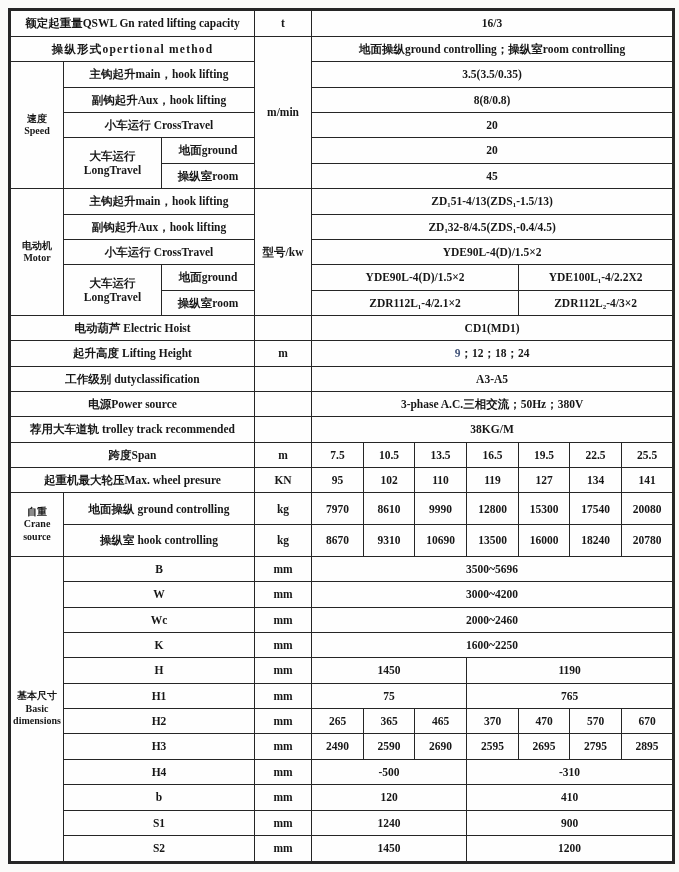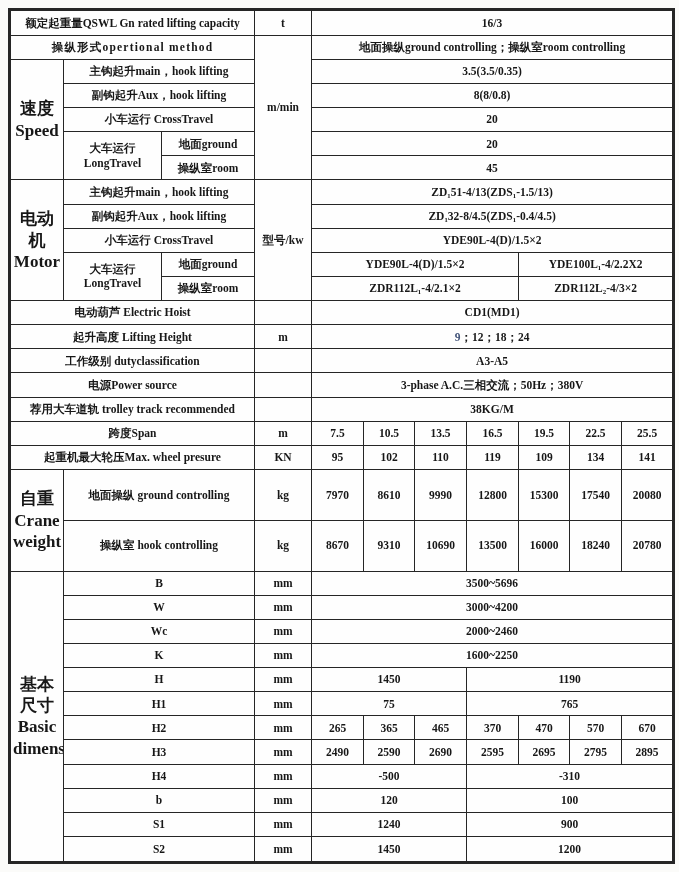--- a/index.html
+++ b/index.html
@@ -18,21 +18,21 @@
   }
   td{
     border:1.6px solid var(--line,#2a2a2a);
     text-align:center;vertical-align:middle;
     font-weight:bold;font-size:11.5px;line-height:1.25;
     color:var(--ink,#171717);
     padding:0 2px;
     white-space:pre-line;
     overflow:hidden;
   }
-  td.grp{font-size:17px;}
+  td.grp{font-size:10px;}
   td.lbl{}
   td.unit{}
   td.val{}
   td.sp{letter-spacing:1.2px;}
   .hl{color:var(--accent,#44557a);}
 </style>
 </head>
 <body>
 
 <div class="sheet">
@@ -167,29 +167,29 @@
     <td class="val">25.5</td>
   </tr>
 
   <tr>
     <td class="lbl" colspan="3">起重机最大轮压Max. wheel presure</td>
     <td class="unit">KN</td>
     <td class="val">95</td>
     <td class="val">102</td>
     <td class="val">110</td>
     <td class="val">119</td>
-    <td class="val">109</td>
+    <td class="val">127</td>
     <td class="val">134</td>
     <td class="val">141</td>
   </tr>
 
   <tr>
     <td class="grp" rowspan="2">自重
 Crane
-weight</td>
+source</td>
     <td class="lbl" colspan="2">地面操纵 ground controlling</td>
     <td class="unit">kg</td>
     <td class="val">7970</td>
     <td class="val">8610</td>
     <td class="val">9990</td>
     <td class="val">12800</td>
     <td class="val">15300</td>
     <td class="val">17540</td>
     <td class="val">20080</td>
   </tr>
@@ -275,21 +275,21 @@
     <td class="lbl" colspan="2">H4</td>
     <td class="unit">mm</td>
     <td class="val" colspan="3">-500</td>
     <td class="val" colspan="4">-310</td>
   </tr>
 
   <tr>
     <td class="lbl" colspan="2">b</td>
     <td class="unit">mm</td>
     <td class="val" colspan="3">120</td>
-    <td class="val" colspan="4">100</td>
+    <td class="val" colspan="4">410</td>
   </tr>
 
   <tr>
     <td class="lbl" colspan="2">S1</td>
     <td class="unit">mm</td>
     <td class="val" colspan="3">1240</td>
     <td class="val" colspan="4">900</td>
   </tr>
 
   <tr>

